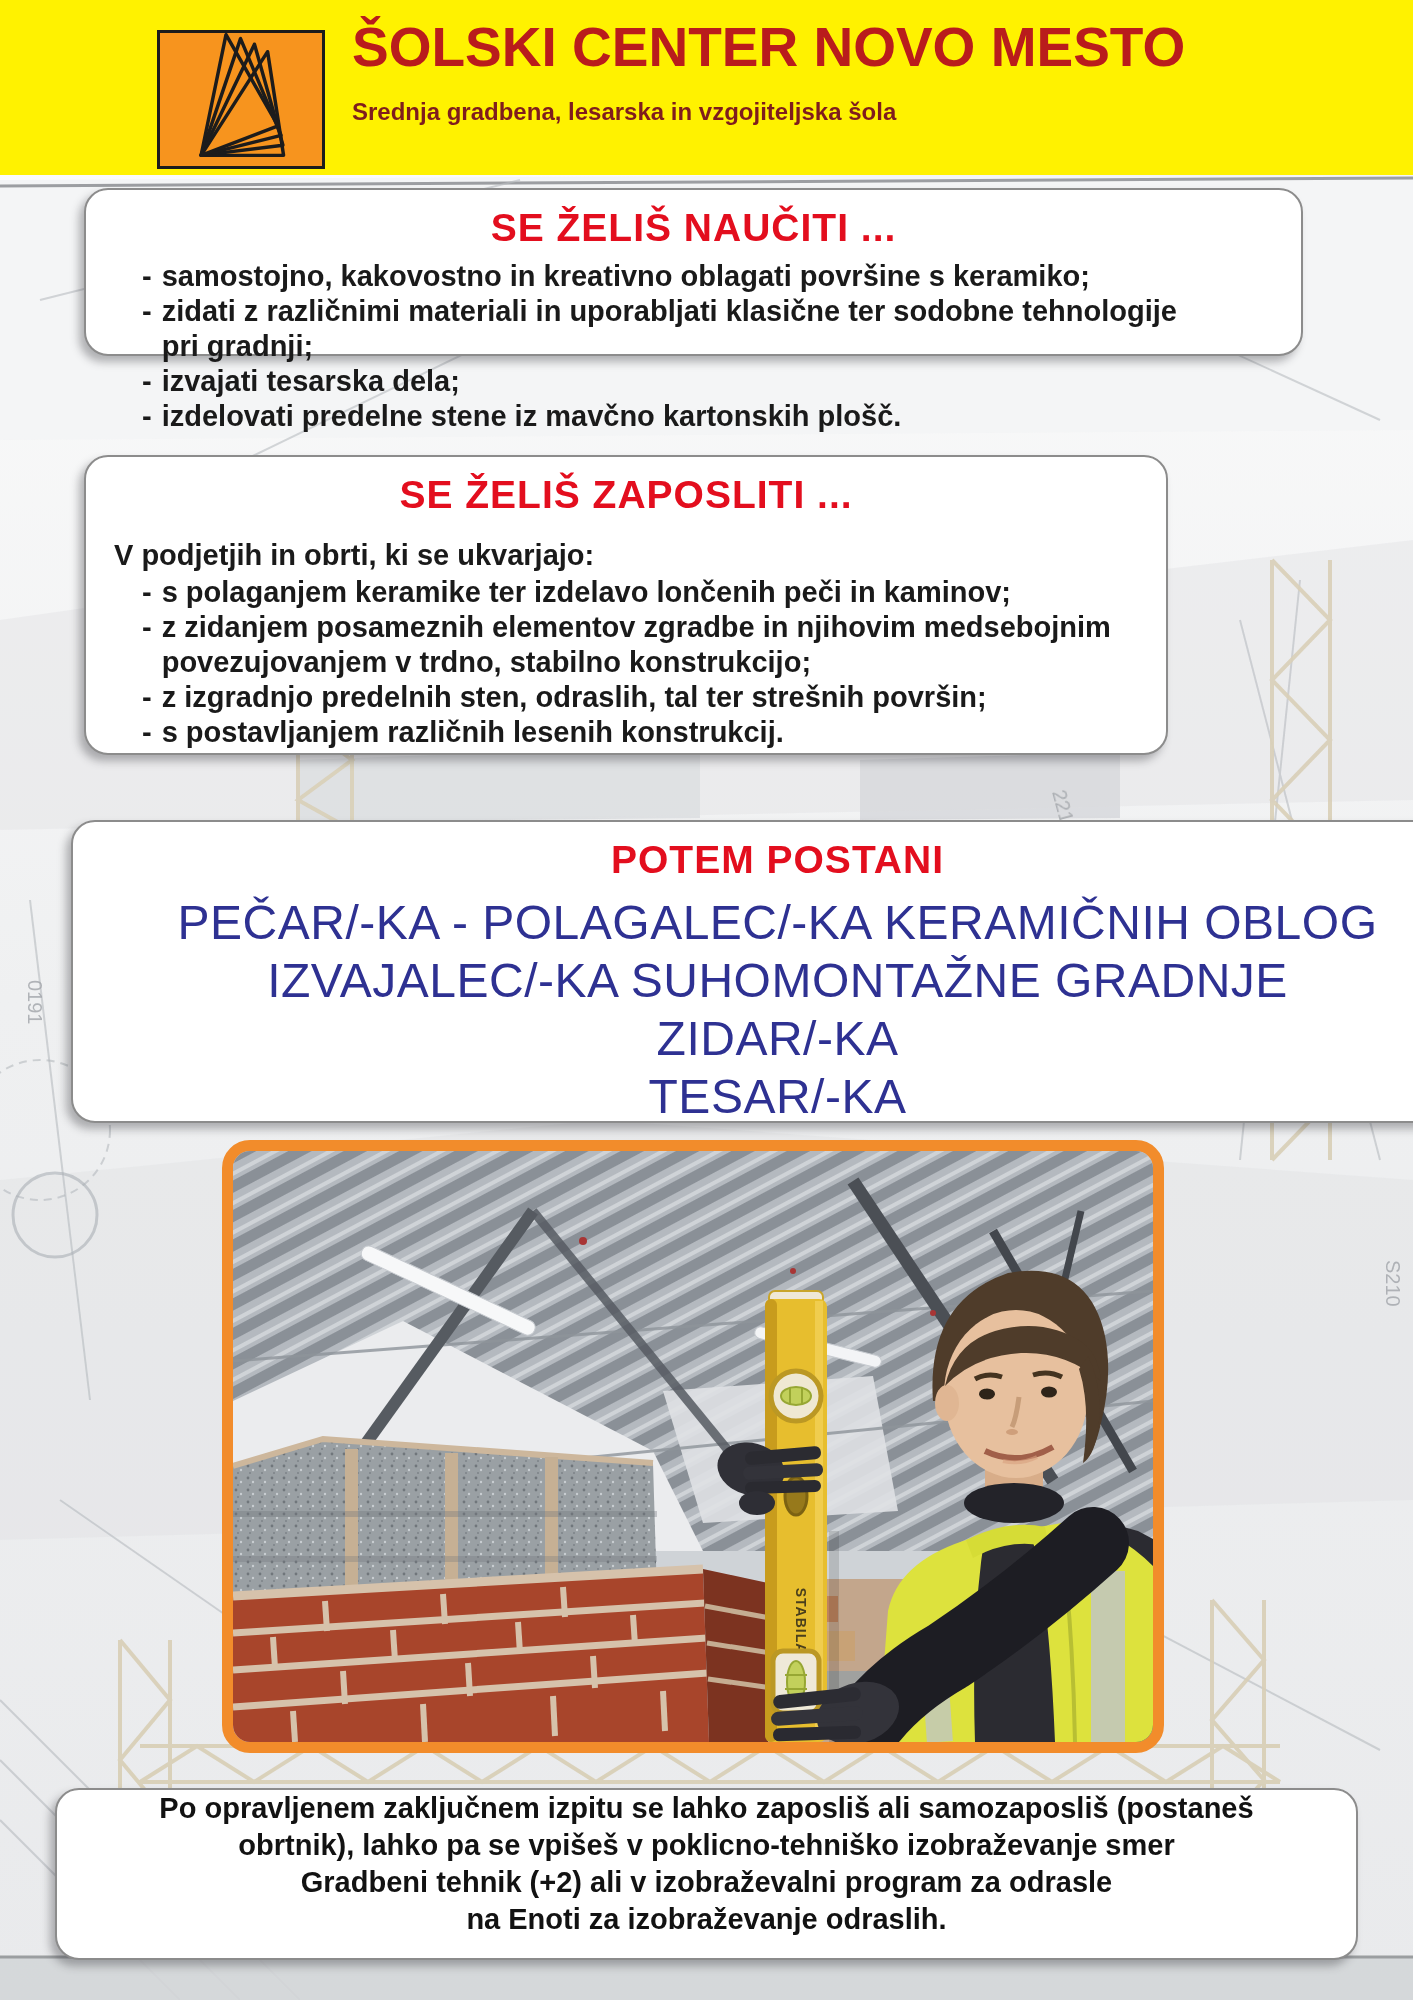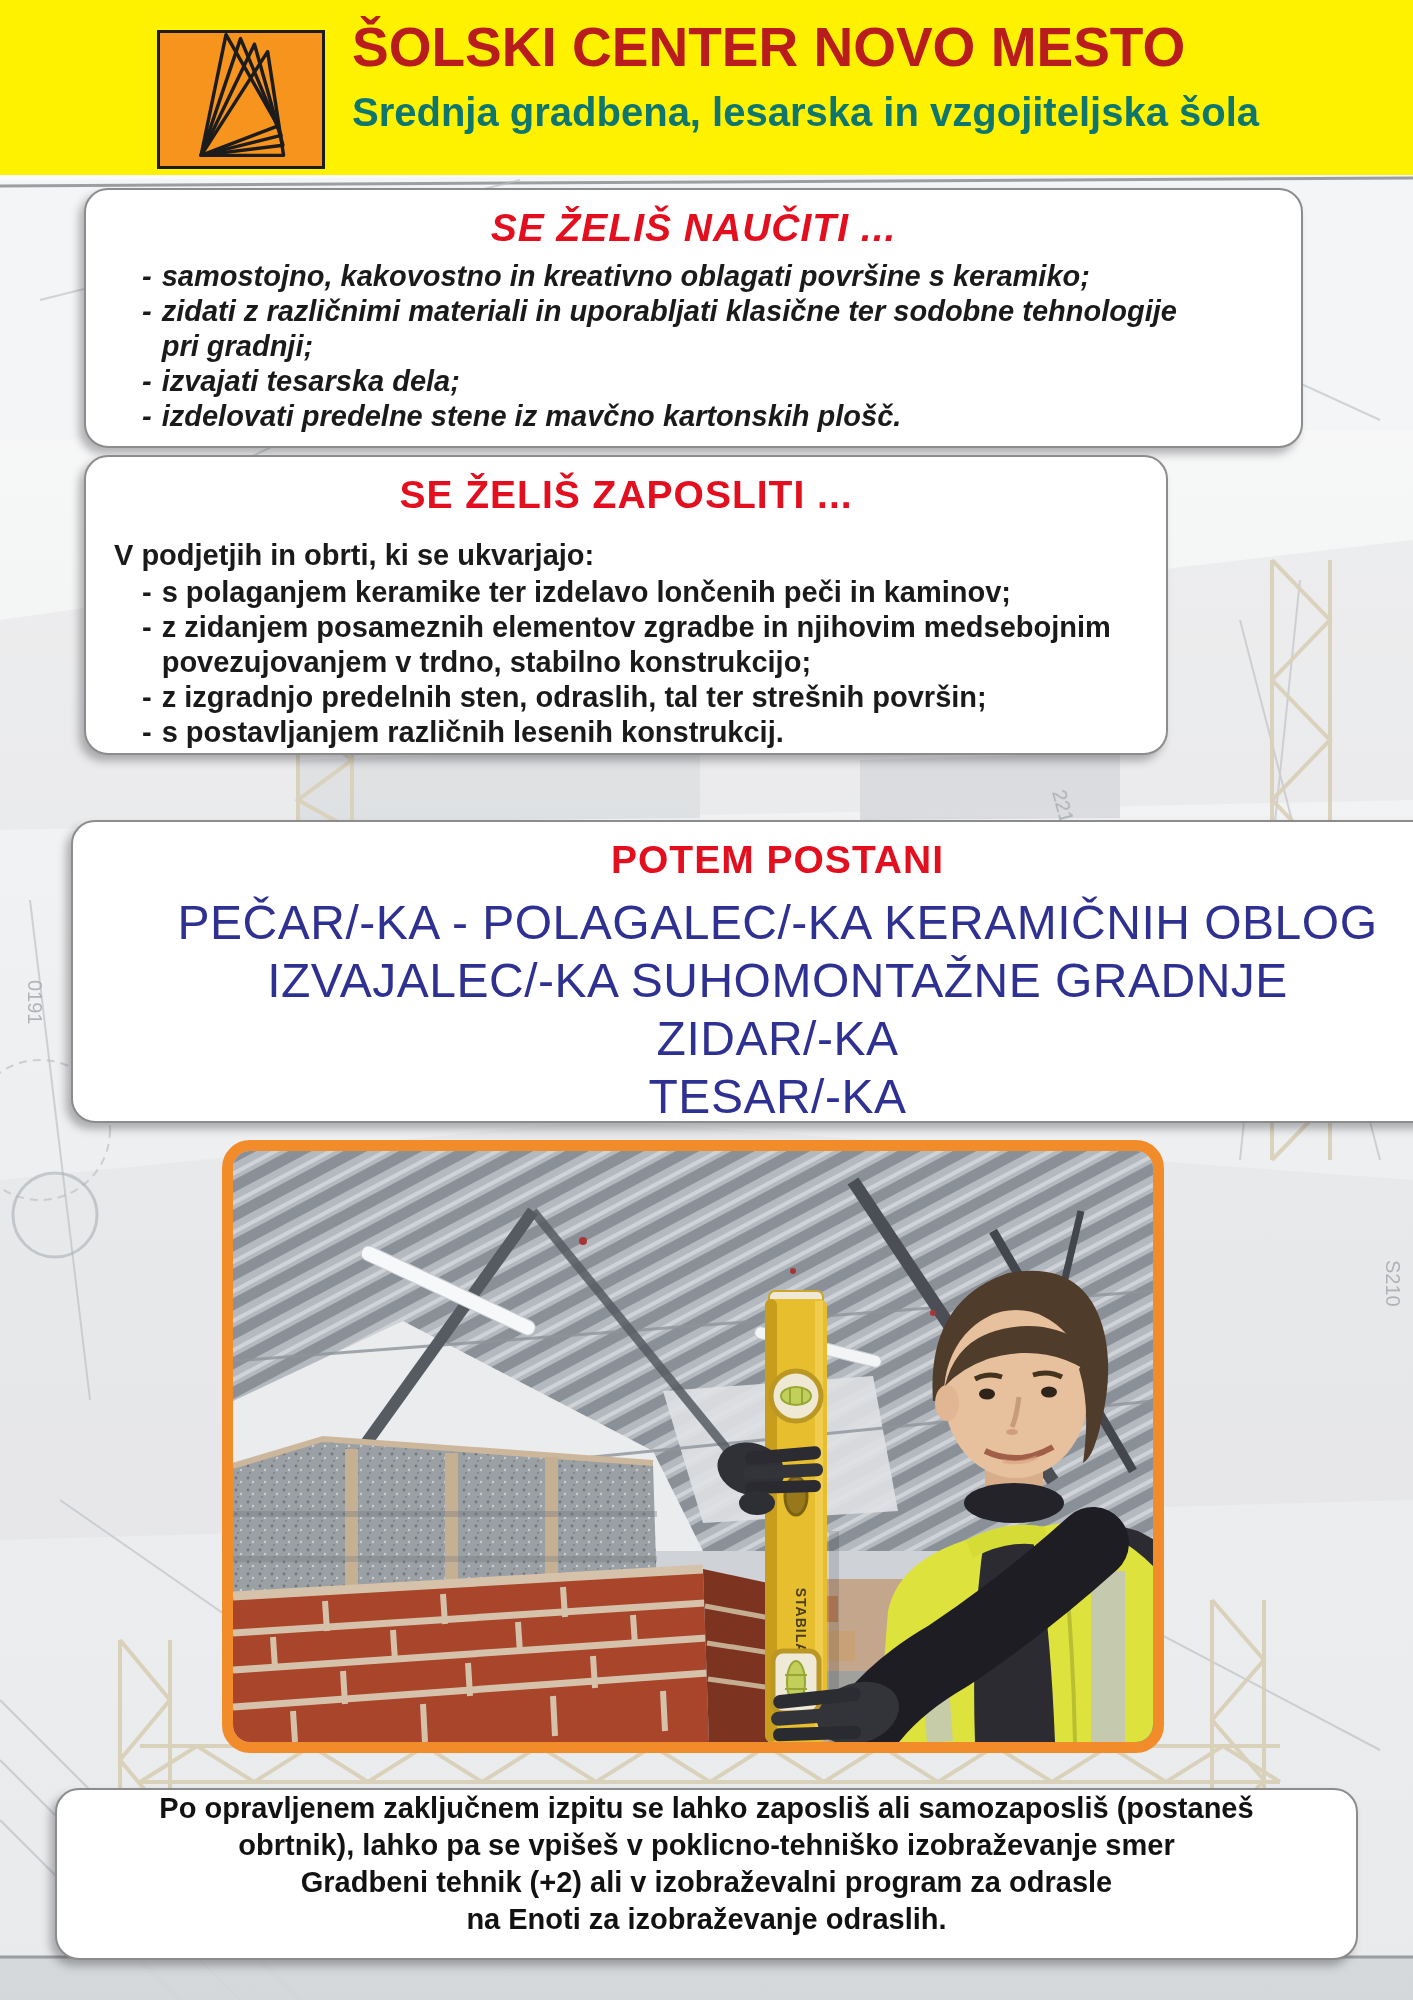--- a/index.html
+++ b/index.html
@@ -16,28 +16,28 @@
   .bg{position:absolute; inset:0; z-index:0;}
 
   
   .header{position:absolute; top:0; left:0; width:100%; height:175px;
     background:var(--yellow); z-index:2;}
   .logo{position:absolute; left:157px; top:30px; width:168px; height:139px;
     background:var(--orange); border:3px solid #1c1c1c;}
   .logo svg{width:100%; height:100%; display:block;}
   .header-text{position:absolute; left:352px; top:16px; width:1050px;}
   .title{font-size:55px; font-weight:bold; color:#b91c1c; line-height:62px; white-space:nowrap;}
-  .subtitle{font-size:40px; font-weight:bold; color:#0f766e; line-height:48px; margin-top:10px; white-space:nowrap;}
+  .subtitle{font-size:24px; font-weight:bold; color:#7f1d1d; line-height:48px; margin-top:10px; white-space:nowrap;}
 
   
   .card{position:absolute; background:#fff; border:2px solid #8c8c8c;
     border-radius:24px; box-shadow:-5px 6px 9px rgba(50,50,55,.35); z-index:2;}
   .card-heading{text-align:center; color:var(--red); font-size:39px;
     font-weight:bold; letter-spacing:1px; margin-top:16px;}
-  .card-learn{left:84px; top:188px; width:1219px; height:260px;font-style:italic;}
+  .card-learn{left:84px; top:188px; width:1219px; height:168px;}
   .card-employ{left:84px; top:455px; width:1084px; height:300px;}
   .card-become{left:59px; top:820px; width:1413px; height:303px;margin-left:12px;}
   .card-footer{left:55px; top:1788px; width:1303px; height:172px;}
 
   .list{list-style:none; margin-top:9px; padding:0 26px 0 56px;
     font-size:29px; font-weight:bold; color:var(--ink);}
   .list li{display:flex; line-height:35px;}
   .dash{flex:0 0 auto; margin-right:10px;}
   .item-text{white-space:pre-line;}
   .intro{padding-left:28px; margin-top:20px; font-size:29px; font-weight:bold;

